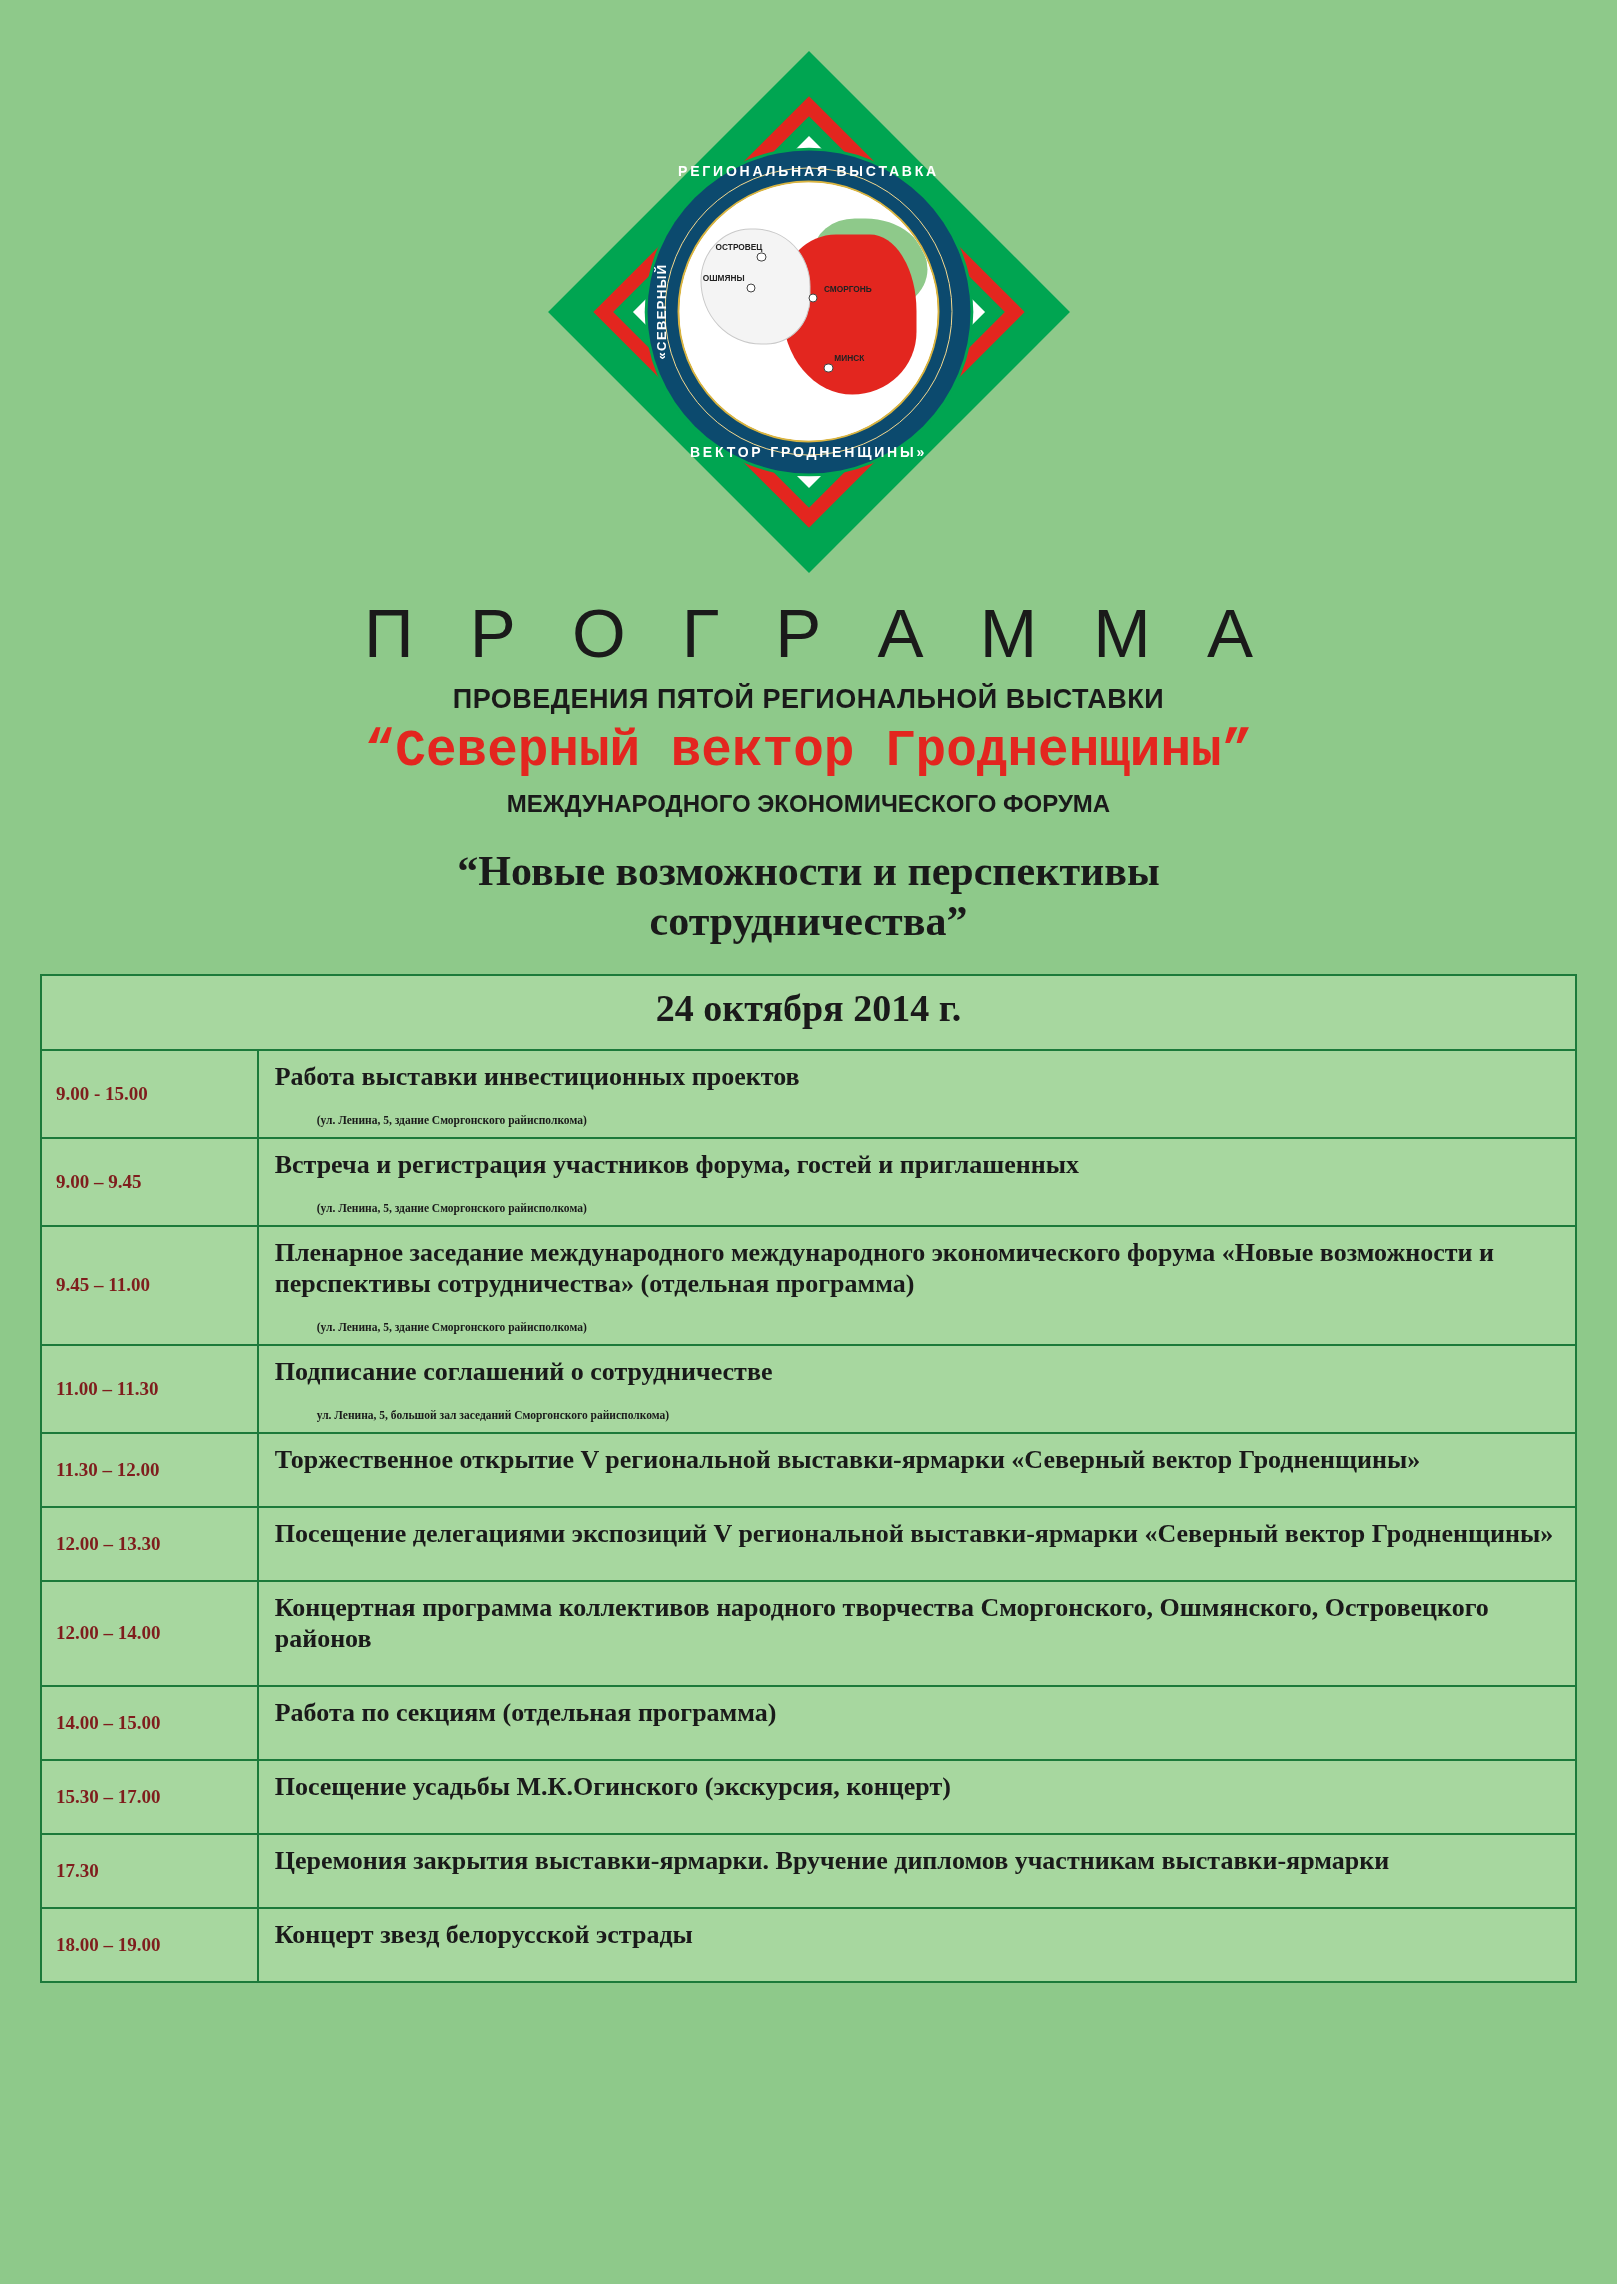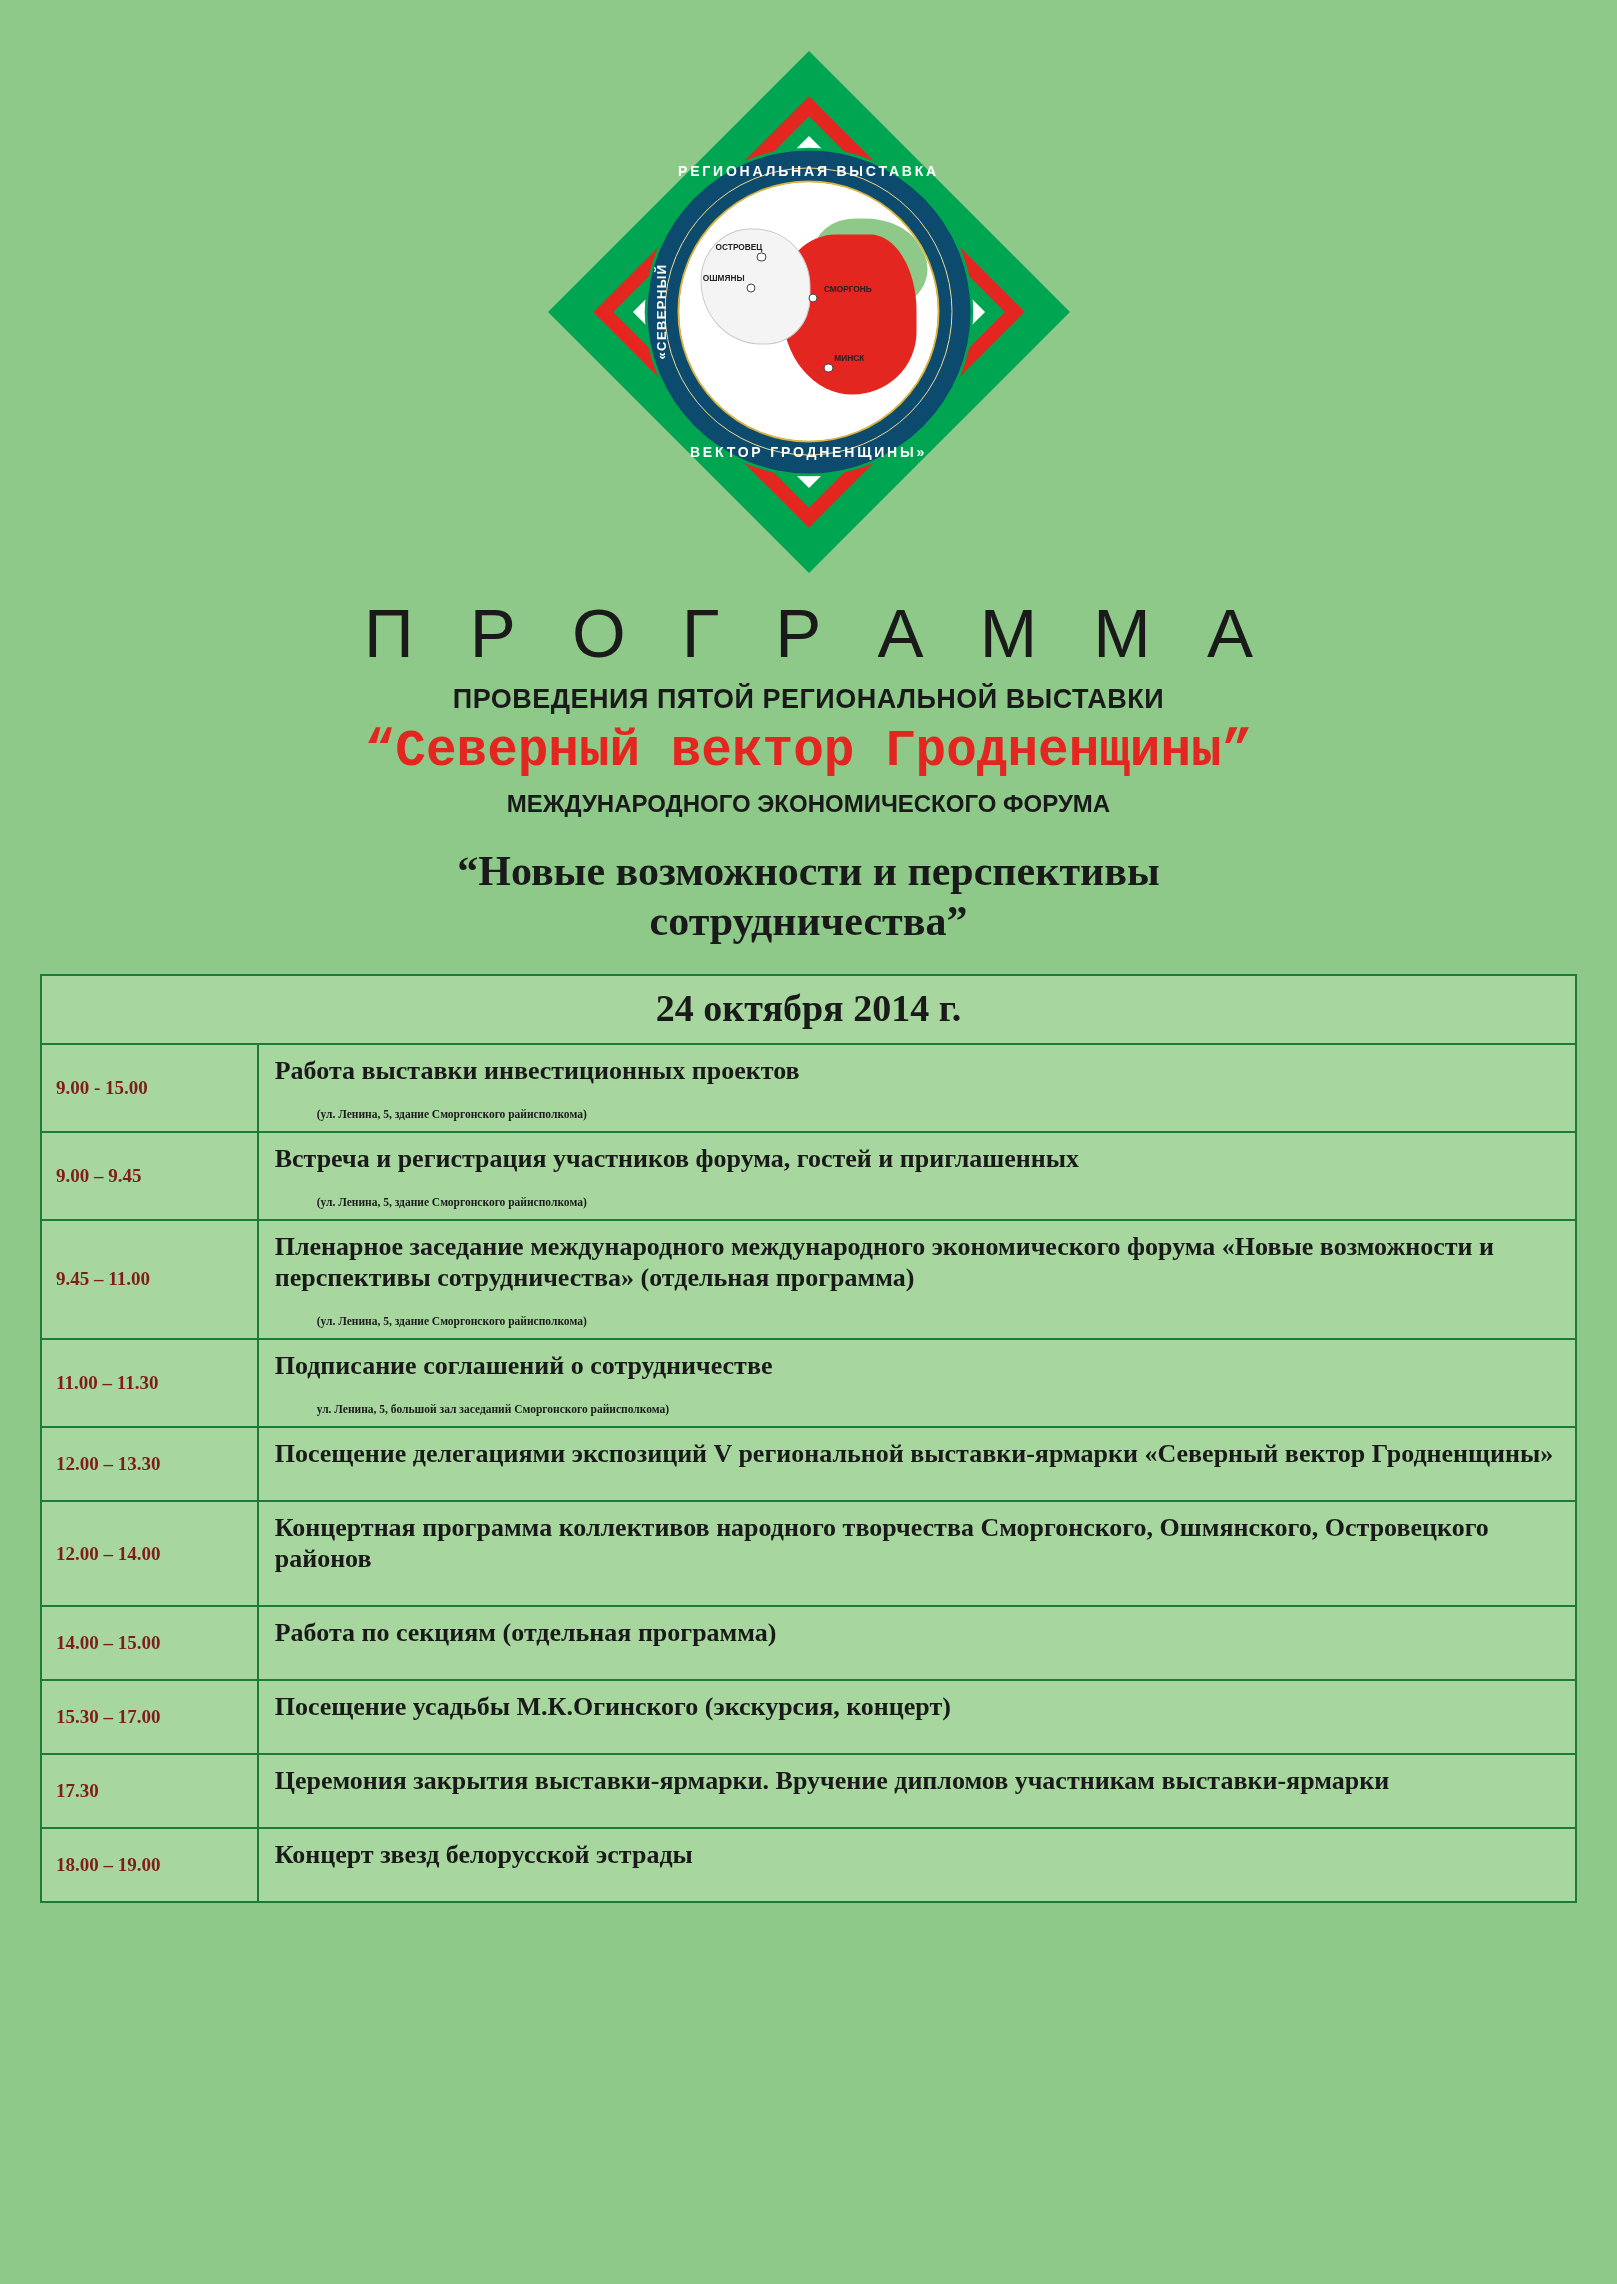--- a/index.html
+++ b/index.html
@@ -222,21 +222,21 @@
     border: 2.3px solid #1c7a3a;
     background: #a7d79f;
     box-sizing: border-box;
   }
   .table-date {
     text-align: center;
     font-family: "Liberation Serif", serif;
     font-weight: bold;
     font-size: 38px;
     color: #1a1a1a;
-    padding: 10px 0 13px 0;
+    padding: 10px 0 19px 0;
     border-bottom: 2.3px solid #1c7a3a;
   }
   .row {
     display: flex;
     border-bottom: 2.3px solid #1c7a3a;
     min-height: 69px;
     align-items: stretch;
   }
   .row:last-child {
     border-bottom: none;
@@ -356,20 +356,27 @@
     </div>
 
     <div class="row">
       <div class="cell-time">11.00 – 11.30</div>
       <div class="cell-desc">
         <div class="desc-main">Подписание соглашений о сотрудничестве</div>
         <div class="desc-note">ул. Ленина, 5, большой зал заседаний Сморгонского райисполкома)</div>
       </div>
     </div>
 
+    <div class="row">
+      <div class="cell-time">11.30 – 12.00</div>
+      <div class="cell-desc">
+        <div class="desc-main">Торжественное открытие V региональной выставки-ярмарки  «Северный вектор Гродненщины»</div>
+        <div class="desc-note"></div>
+      </div>
+    </div>
 
     <div class="row">
       <div class="cell-time">12.00 – 13.30</div>
       <div class="cell-desc">
         <div class="desc-main">Посещение делегациями экспозиций V региональной выставки-ярмарки «Северный вектор Гродненщины»</div>
         <div class="desc-note"></div>
       </div>
     </div>
 
     <div class="row">

